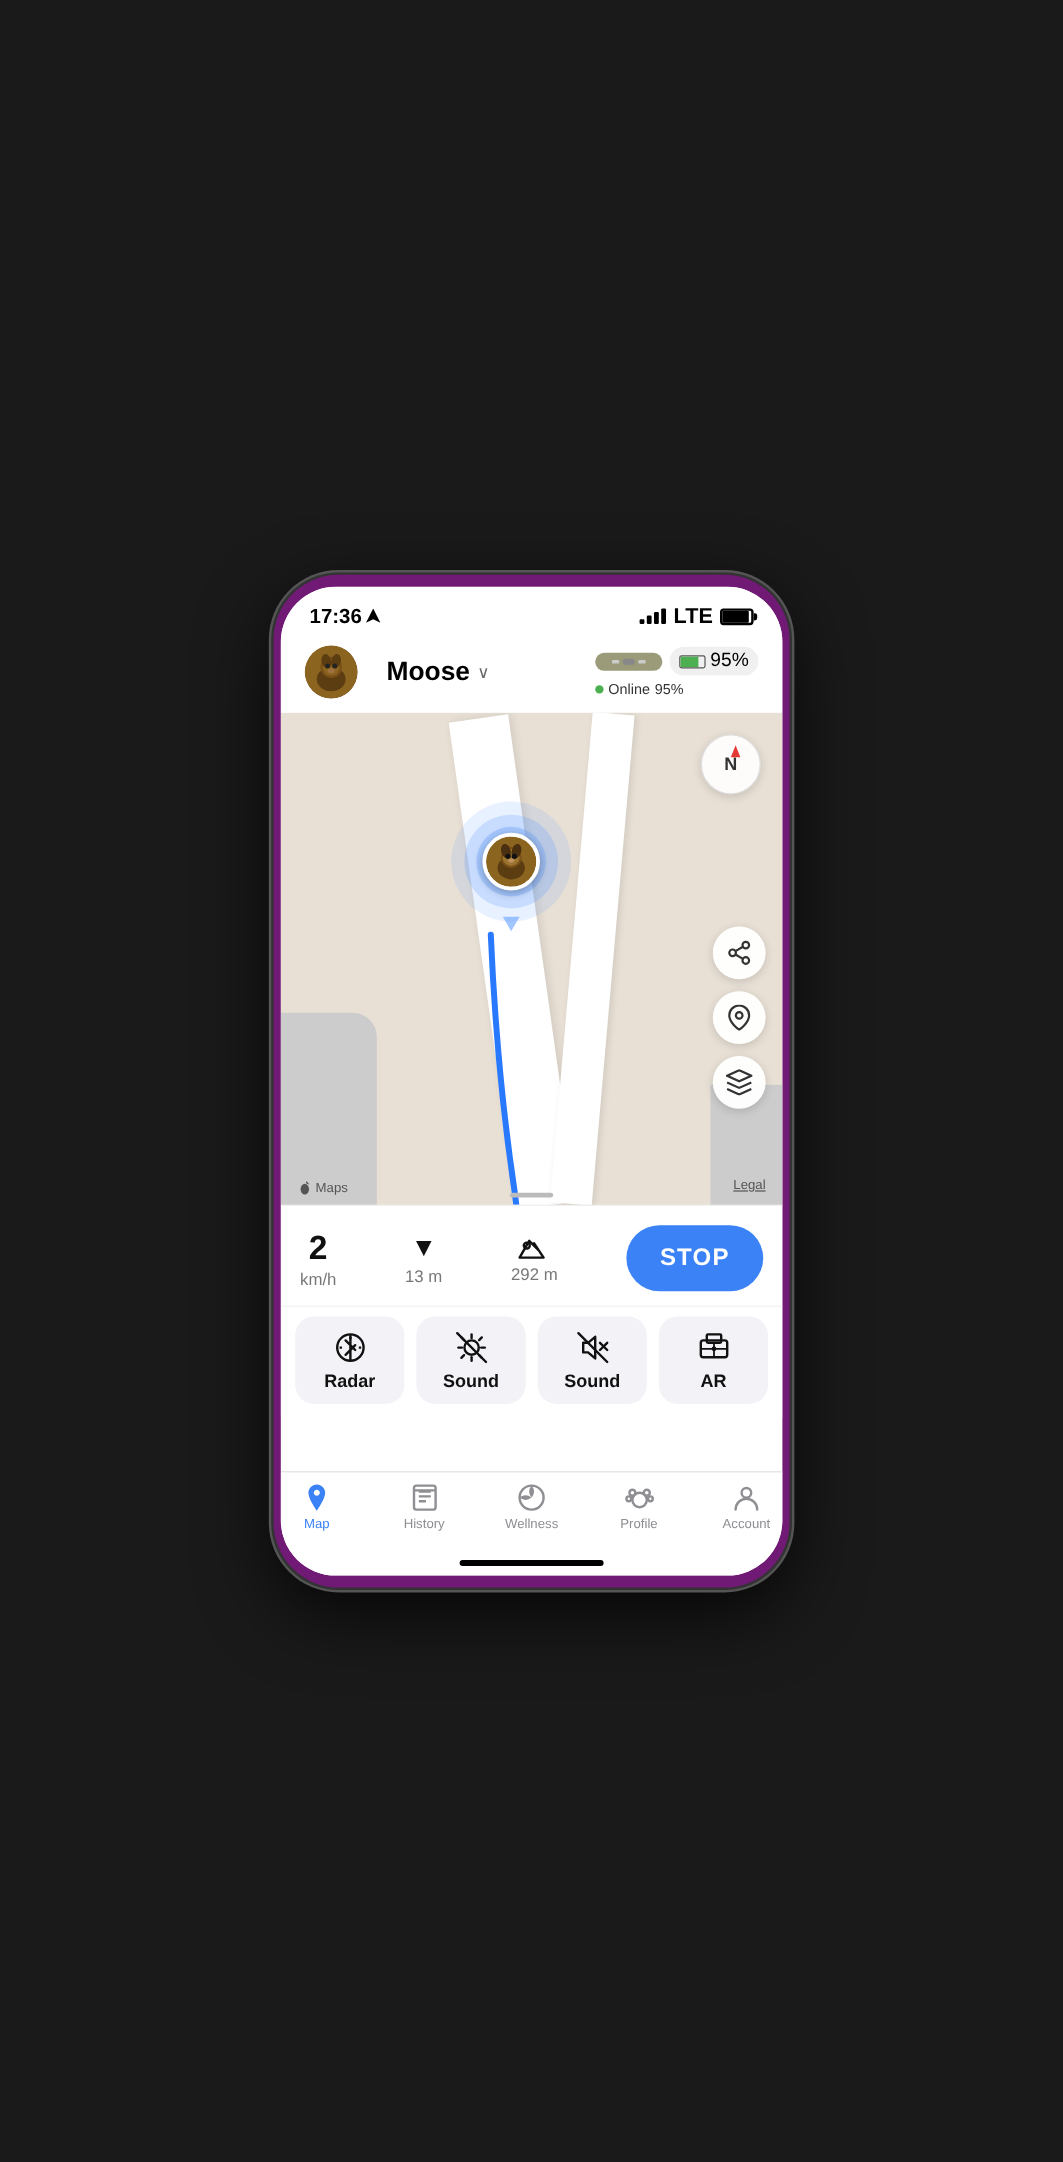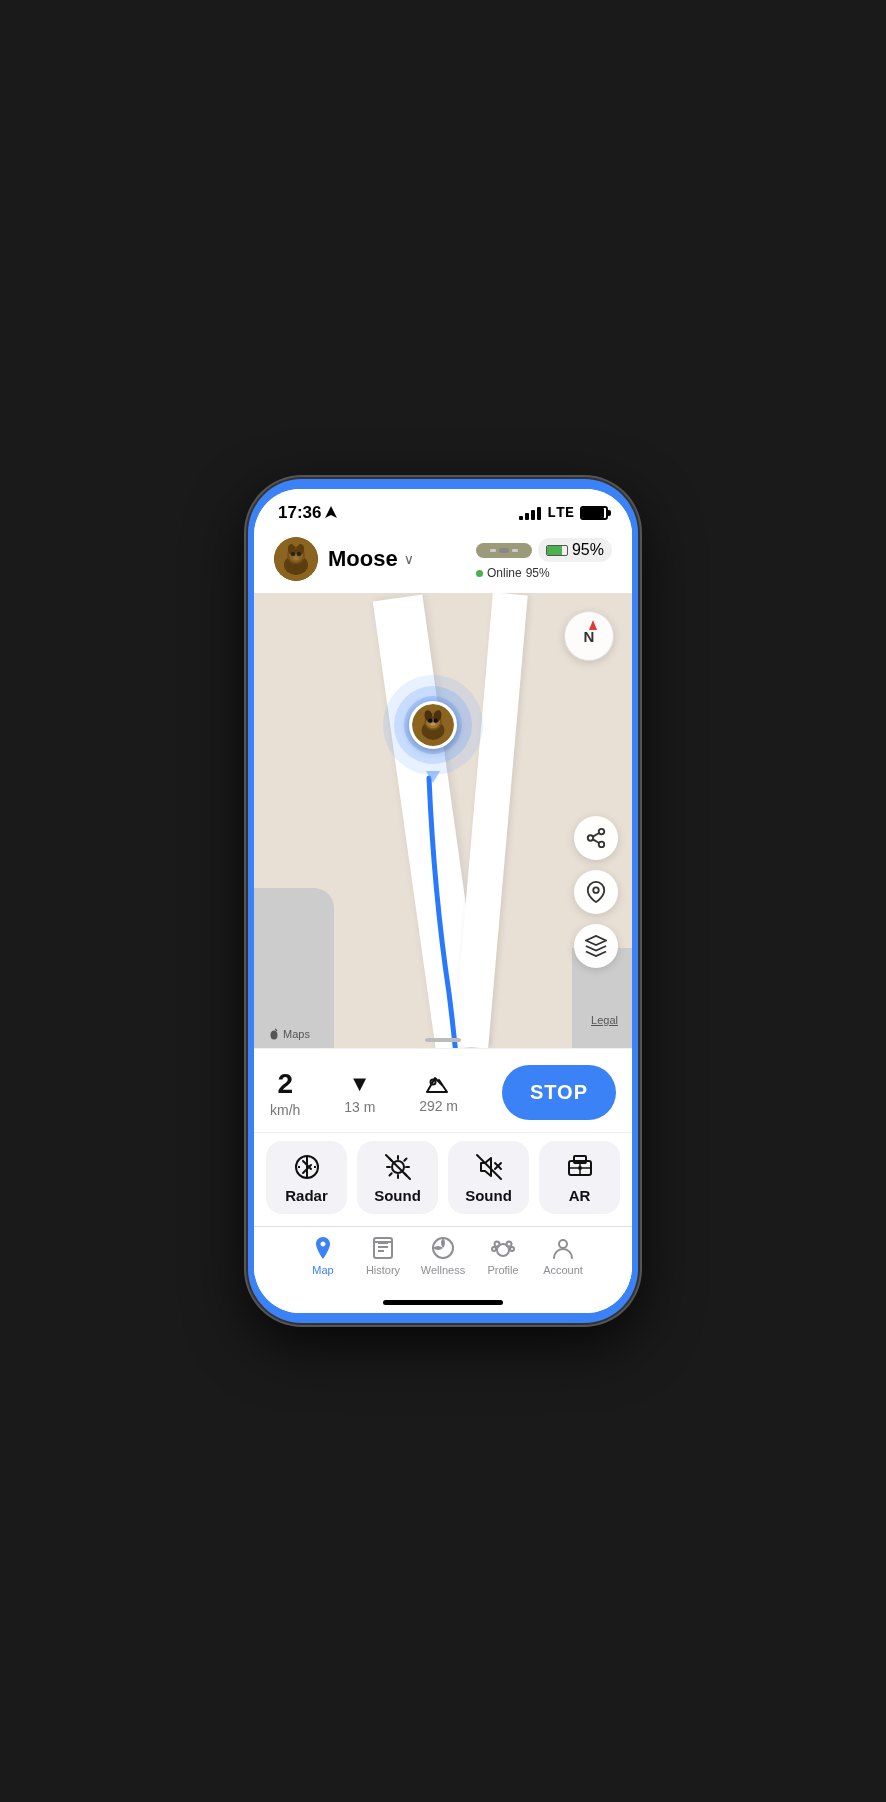--- a/index.html
+++ b/index.html
@@ -5,23 +5,23 @@
     * { box-sizing: border-box; margin: 0; padding: 0; }
     body {
       background: #1a1a1a;
       display: flex;
       justify-content: center;
       align-items: center;
       min-height: 100vh;
       font-family: -apple-system, BlinkMacSystemFont, 'SF Pro Display', 'Helvetica Neue', sans-serif;
     }
     .phone-frame {
-      width: 390px;
+      width: 430px;
       height: 844px;
-      background: #3b82f6;
+      background: #701a75;
       border-radius: 54px;
       position: relative;
       box-shadow: 0 0 0 2px #333, 0 0 0 4px #555, 0 20px 60px rgba(0,0,0,0.8);
       overflow: hidden;
     }
     .phone-screen {
       position: absolute;
       top: 10px;
       left: 6px;
       right: 6px;
@@ -57,23 +57,22 @@
       display: flex;
       align-items: flex-end;
       gap: 2px;
     }
     .signal-bar {
       width: 4px;
       background: #000;
       border-radius: 1px;
     }
     .lte-text {
-      font-size: 15px;
+      font-size: 18px;
       font-weight: 600;
-      font-family: Liberation Mono, monospace;
     }
     .battery-icon {
       width: 28px;
       height: 14px;
       border: 2px solid #000;
       border-radius: 3px;
       position: relative;
       display: flex;
       align-items: center;
     }
@@ -98,21 +97,21 @@
     .app-header {
       display: flex;
       justify-content: space-between;
       align-items: center;
       padding: 8px 20px 12px;
       background: #fff;
       flex-shrink: 0;
     }
     .pet-info {
       display: flex;
-      gap: 10px;
+      gap: 24px;
     }
     .pet-avatar {
       width: 44px;
       height: 44px;
       border-radius: 50%;
       background: #c4a882;
       overflow: hidden;
       position: relative;
     }
     .pet-name-row {
@@ -315,21 +314,21 @@
       bottom: 8px;
       left: 14px;
       font-size: 11px;
       color: #555;
       display: flex;
       align-items: center;
       gap: 3px;
     }
     .maps-legal {
       position: absolute;
-      bottom: 22px;
+      bottom: 10px;
       right: 14px;
       font-size: 11px;
       color: #555;
       text-decoration: underline;
     }
     
     .stats-bar {
       background: #fff;
       padding: 16px 16px 12px;
       display: flex;
@@ -394,23 +393,24 @@
       font-size: 15px;
       font-weight: 600;
       color: #111;
     }
     
     .bottom-nav {
       background: #fff;
       border-top: 1px solid #e0e0e0;
       padding: 8px 0 20px;
       display: flex;
-      justify-content: center;
+      justify-content: space-between;
       align-items: center;
       flex-shrink: 0;
+      margin-top: 44px;
     }
     .nav-item {
       display: flex;
       flex-direction: column;
       align-items: center;
       gap: 3px;
       cursor: pointer;
       min-width: 60px;
     }
     .nav-label {

